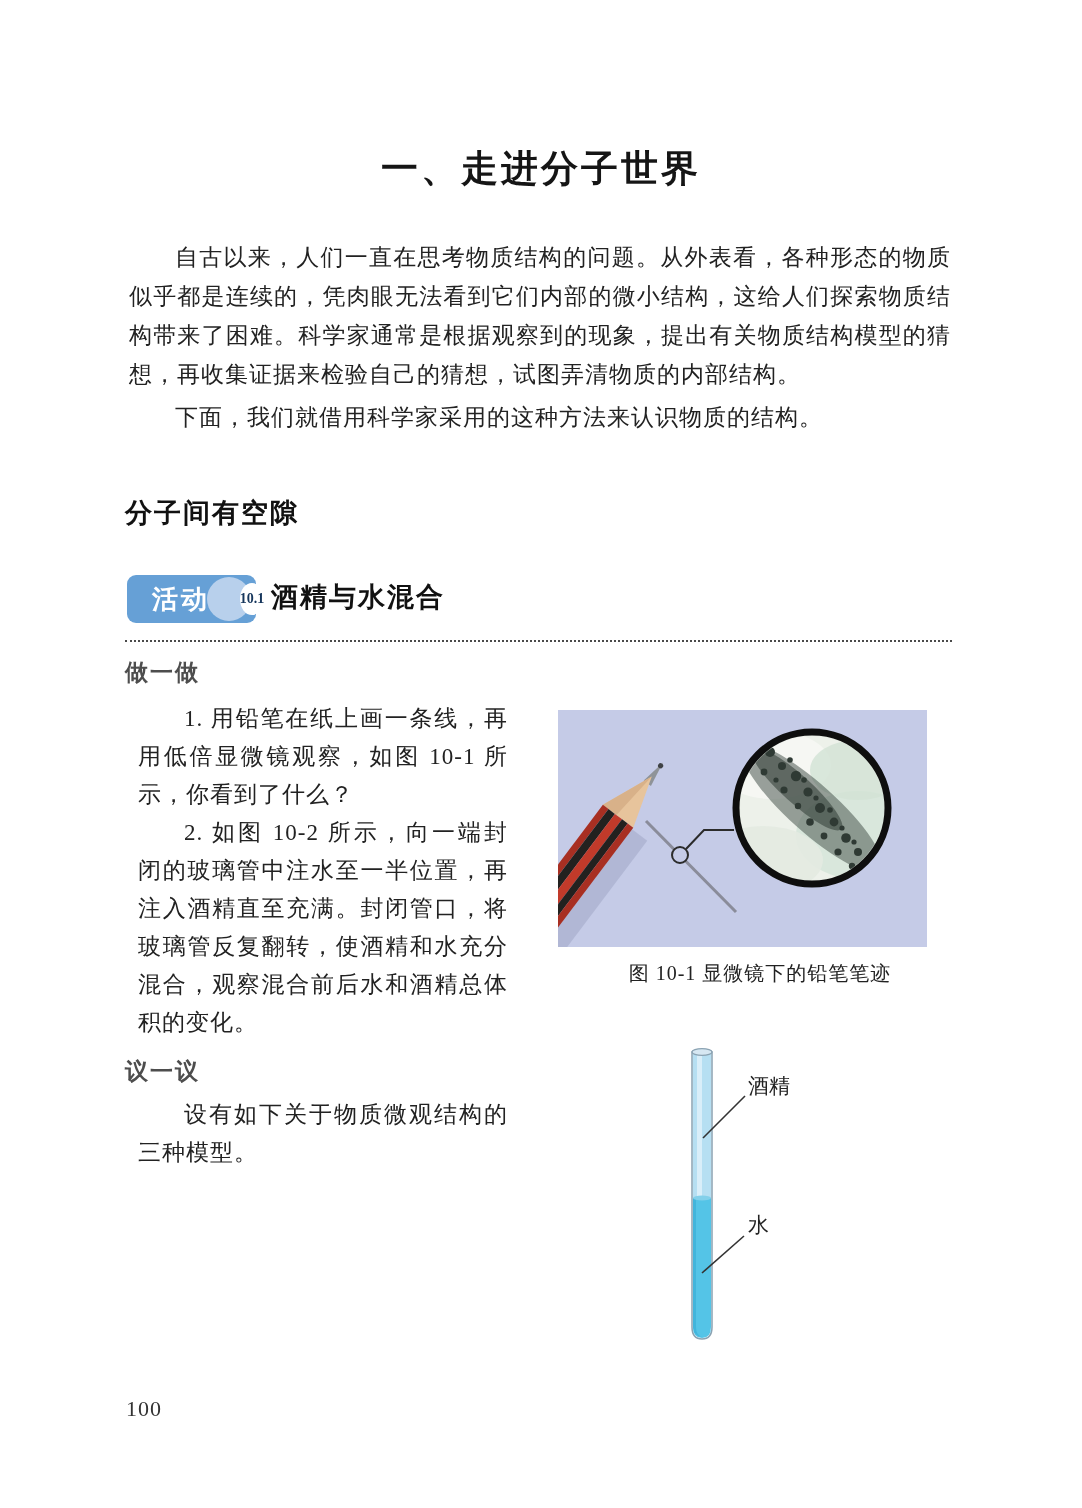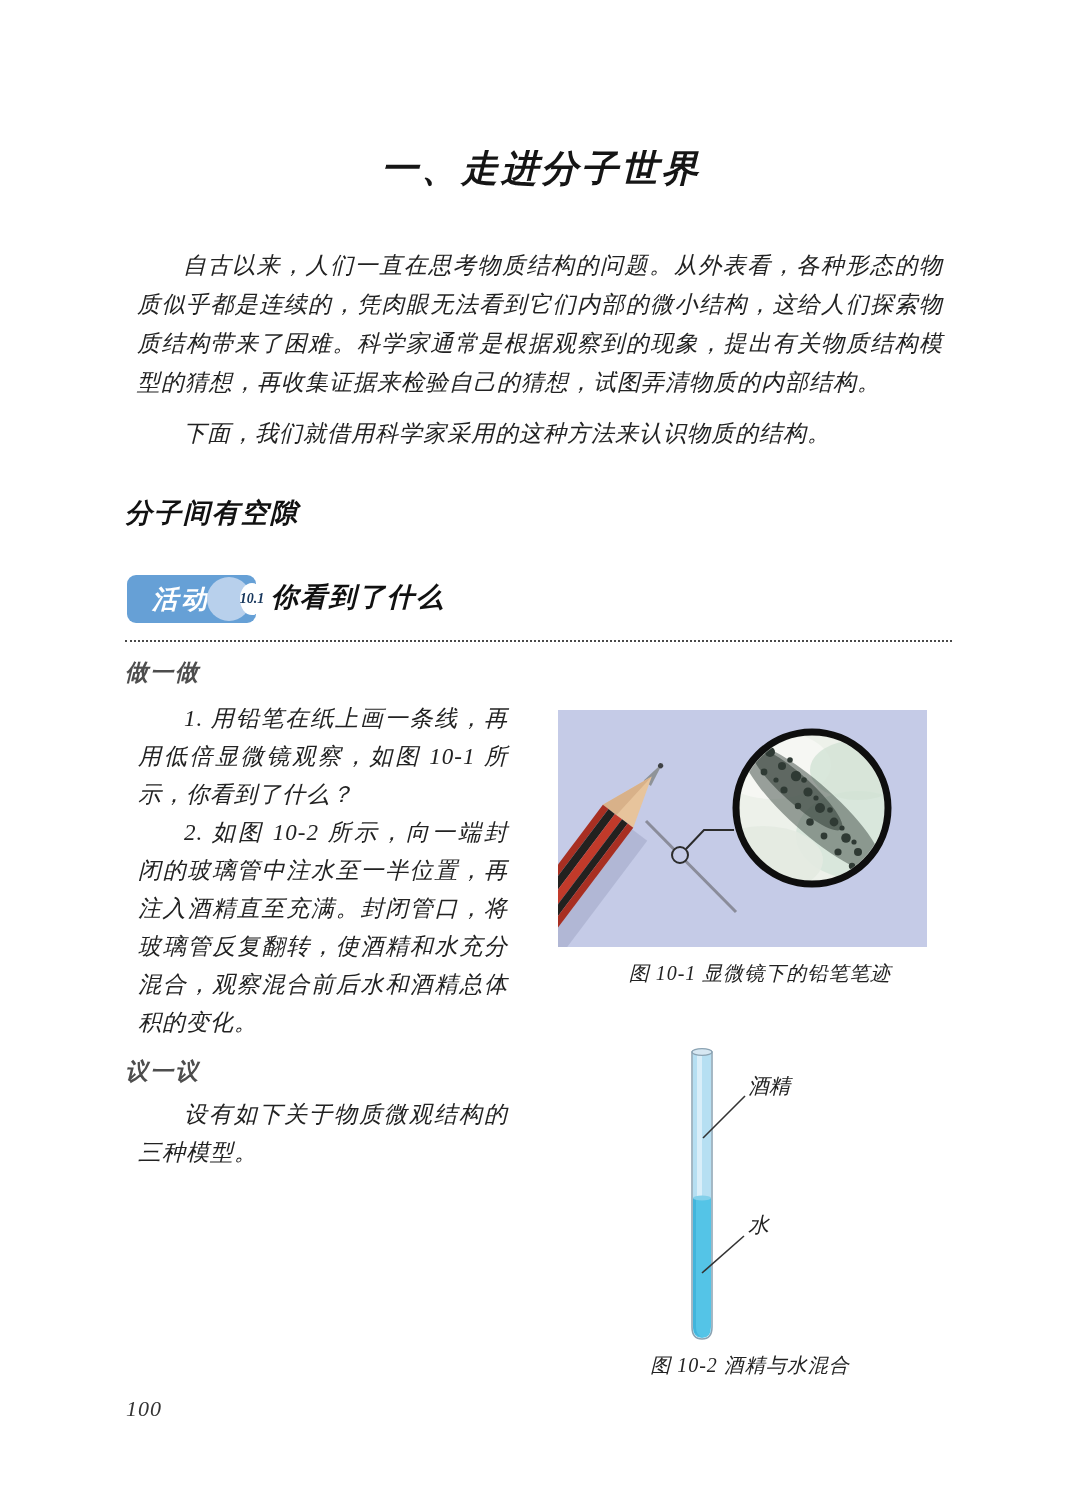--- a/index.html
+++ b/index.html
@@ -1,31 +1,31 @@
 <!DOCTYPE html>
 <html><head>
 <meta charset="utf-8">
 <style>
   html,body{margin:0;padding:0;background:#ffffff;}
   #page{
     position:relative;width:1082px;height:1508px;background:#ffffff;
-    font-family:"Liberation Serif","DejaVu Serif",serif;color:#1e1e1e;overflow:hidden;font-style:italic;
+    font-family:"Liberation Serif","DejaVu Serif",serif;color:#1e1e1e;overflow:hidden;
   }
   .abs{position:absolute;text-align:center;}
   .title{
     left:0;right:0;top:144px;text-align:center;
     font-size:37px;font-weight:bold;letter-spacing:3px;color:#151515;
     font-family:"Liberation Serif","DejaVu Serif",serif;
   }
   .intro{
     left:125px;top:234px;width:830px;
     font-size:23px;line-height:39px;letter-spacing:1px;
     text-align:justify;color:#222;
   }
-  .intro p{margin:12px;text-indent:2em;}
+  .intro p{margin:4px;text-indent:2em;}
   .section-heading{
     left:125px;top:495px;font-size:27px;font-weight:bold;color:#111;
     font-family:"Liberation Sans","DejaVu Sans",sans-serif;letter-spacing:2px;
   }
   .activity-row{left:125px;top:572px;height:52px;}
   .activity-badge{
     position:absolute;left:2px;top:3px;width:104px;height:48px;
     background:#66a0d6;border-radius:9px;
     display:flex;align-items:center;justify-content:flex-start;padding-left:25px;
     font-family:"Liberation Sans","DejaVu Sans",sans-serif;
@@ -77,21 +77,21 @@
     <p>下面，我们就借用科学家采用的这种方法来认识物质的结构。</p>
   </div>
 
   <div class="abs section-heading">分子间有空隙</div>
 
   <div class="abs activity-row">
     <div class="activity-badge">活动</div>
     <div class="activity-ring">
       <div class="activity-circle">10.1</div>
     </div>
-    <div class="activity-title">你看到了什么</div>
+    <div class="activity-title">酒精与水混合</div>
   </div>
 
   <div class="abs dotted-rule"></div>
 
   <div class="abs gray-heading" style="left:125px;top:657px;">做一做</div>
 
   <div class="abs col-left" style="top:700px;">
     <p>1. 用铅笔在纸上画一条线，再用低倍显微镜观察，如图 10-1 所示，你看到了什么？</p>
     <p>2. 如图 10-2 所示，向一端封闭的玻璃管中注水至一半位置，再注入酒精直至充满。封闭管口，将玻璃管反复翻转，使酒精和水充分混合，观察混合前后水和酒精总体积的变化。</p>
   </div>
@@ -184,17 +184,16 @@
         <ellipse cx="62" cy="158" rx="9" ry="2.6" fill="#83d0ea"></ellipse>
         <ellipse cx="62" cy="12" rx="10" ry="3.4" fill="#d6e7f2" stroke="#8aa2b2" stroke-width="1.3"></ellipse>
       </g>
       <line x1="105" y1="56" x2="63" y2="98" stroke="#333" stroke-width="1.6"></line>
       <text x="108" y="53" font-size="21" fill="#222">酒精</text>
       <line x1="104" y1="196" x2="62" y2="233" stroke="#333" stroke-width="1.6"></line>
       <text x="108" y="192" font-size="21" fill="#222">水</text>
     </svg>
   </div>
 
-  <div class="abs figcaption cap2">图 10-2 酒精与水混合</div>
 
   <div class="abs page-number">100</div>
 
 </div>
 
 </body></html>

